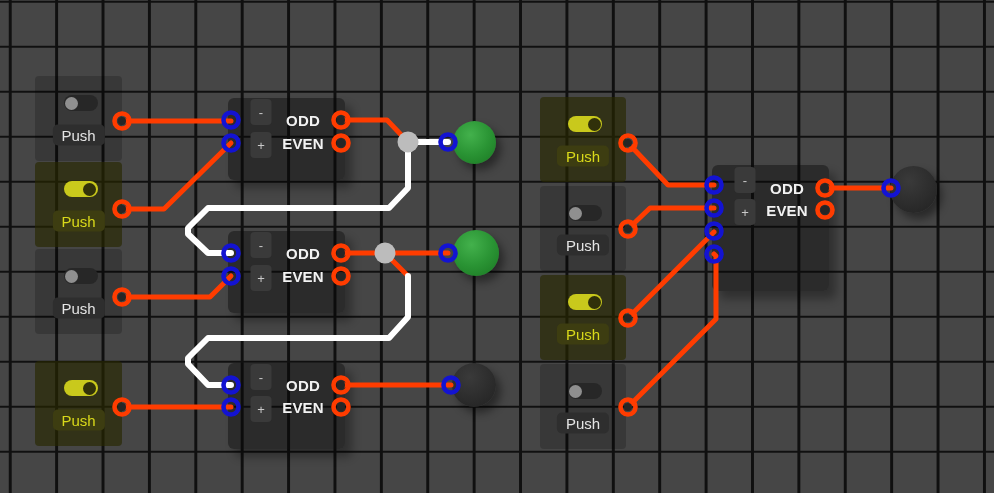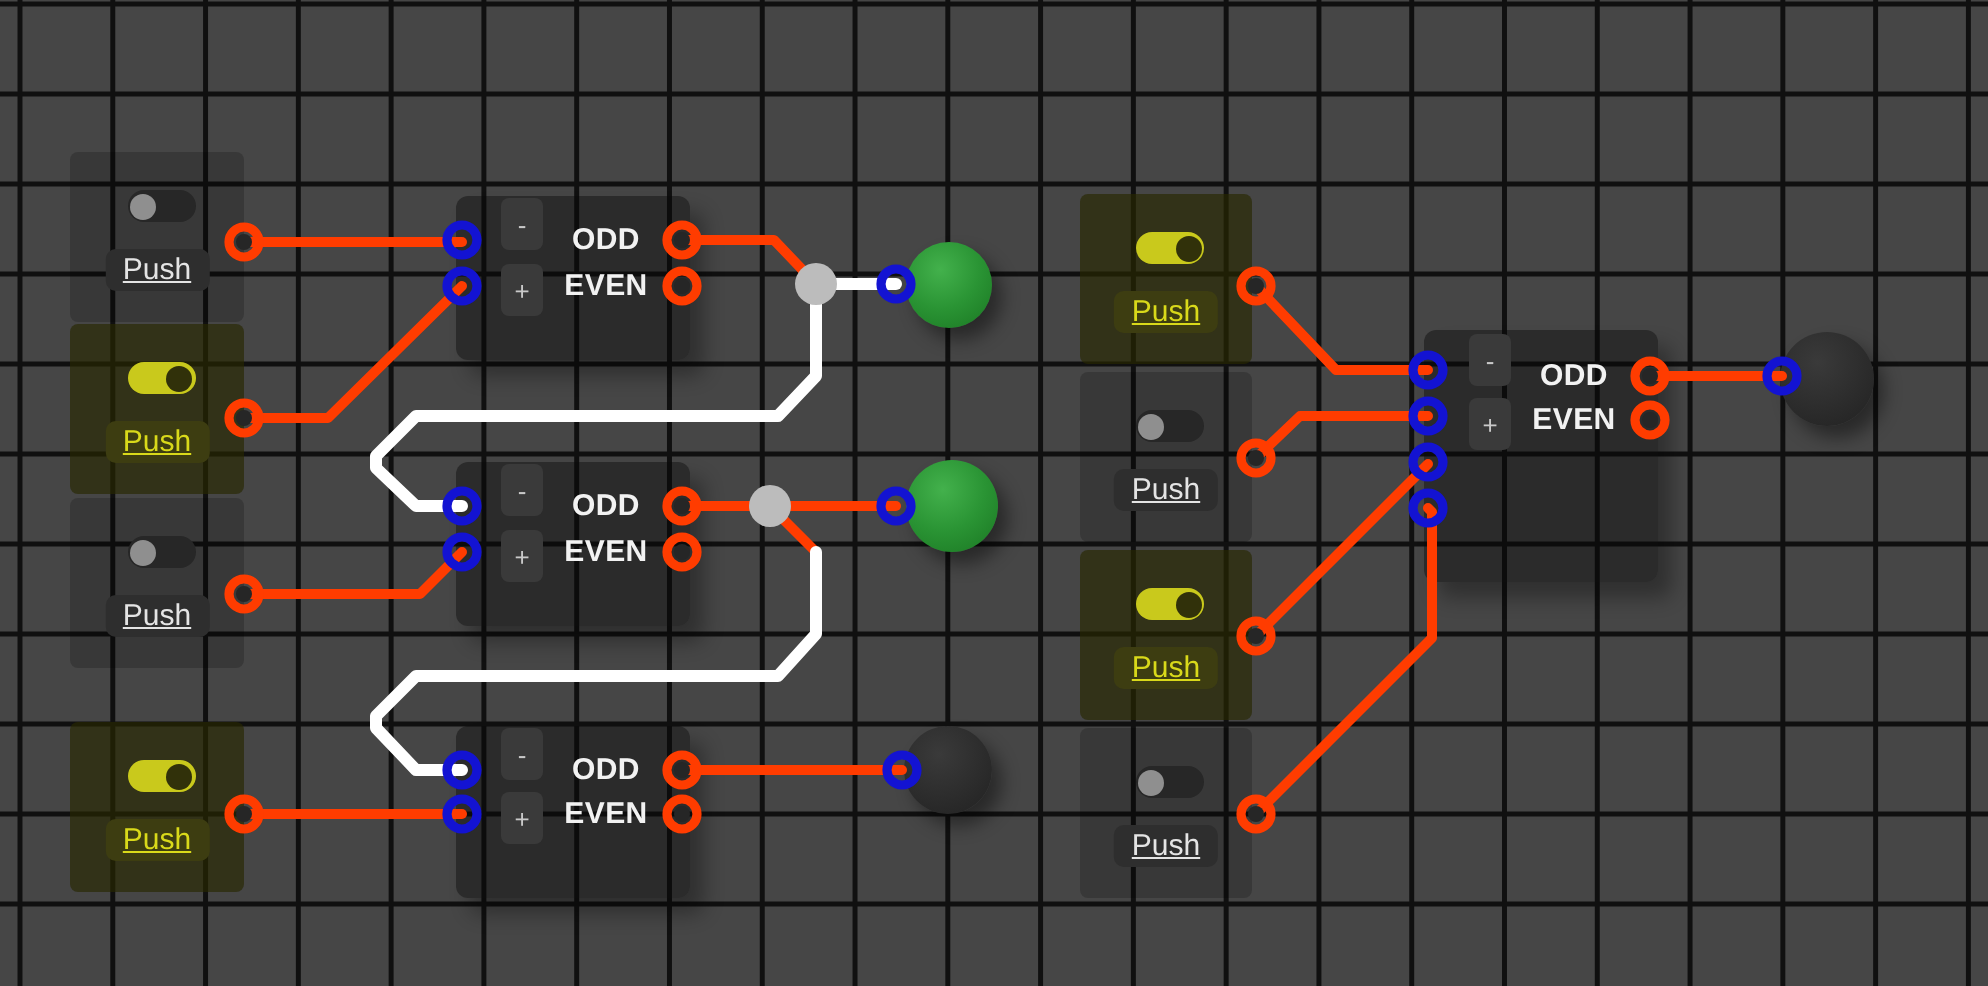--- a/index.html
+++ b/index.html
@@ -26,21 +26,21 @@
   .push{position:absolute;border-radius:4px;}
   .push.off{background:rgba(0,0,0,.2);}
   .push.on{background:rgba(40,40,0,.66);}
   .toggle{position:absolute;width:34px;height:16px;border-radius:8px;}
   .toggle.off{background:#272727;}
   .toggle.on{background:#c9c91c;}
   .knob{position:absolute;width:13px;height:13px;border-radius:50%;top:1.5px;}
   .toggle.off .knob{left:1px;background:#8f8f8f;}
   .toggle.on .knob{right:1.5px;background:#31310a;}
   .plabel{position:absolute;transform:translate(-50%,-50%);padding:2px 9px;
-      border-radius:5px;font:400 15px "Liberation Sans",sans-serif;white-space:nowrap;text-decoration:underline;}
+      border-radius:5px;font:400 15px "Liberation Sans",sans-serif;white-space:nowrap;}
   .plabel.off{background:#2e2e2e;color:#e4e4e4;}
   .plabel.on{background:#3d3d11;color:#d9d91a;}
   .led{position:absolute;border-radius:50%;box-shadow:5px 6px 9px rgba(0,0,0,.42);}
   .led.on{background:radial-gradient(circle at 40% 32%,#43b14c,#2a9434 50%,#1a7622 100%);}
   .led.off{background:radial-gradient(circle at 40% 32%,#3a3a3a,#262626 80%);}
 </style>
 </head>
 <body>
 
 <div class="canvas">

